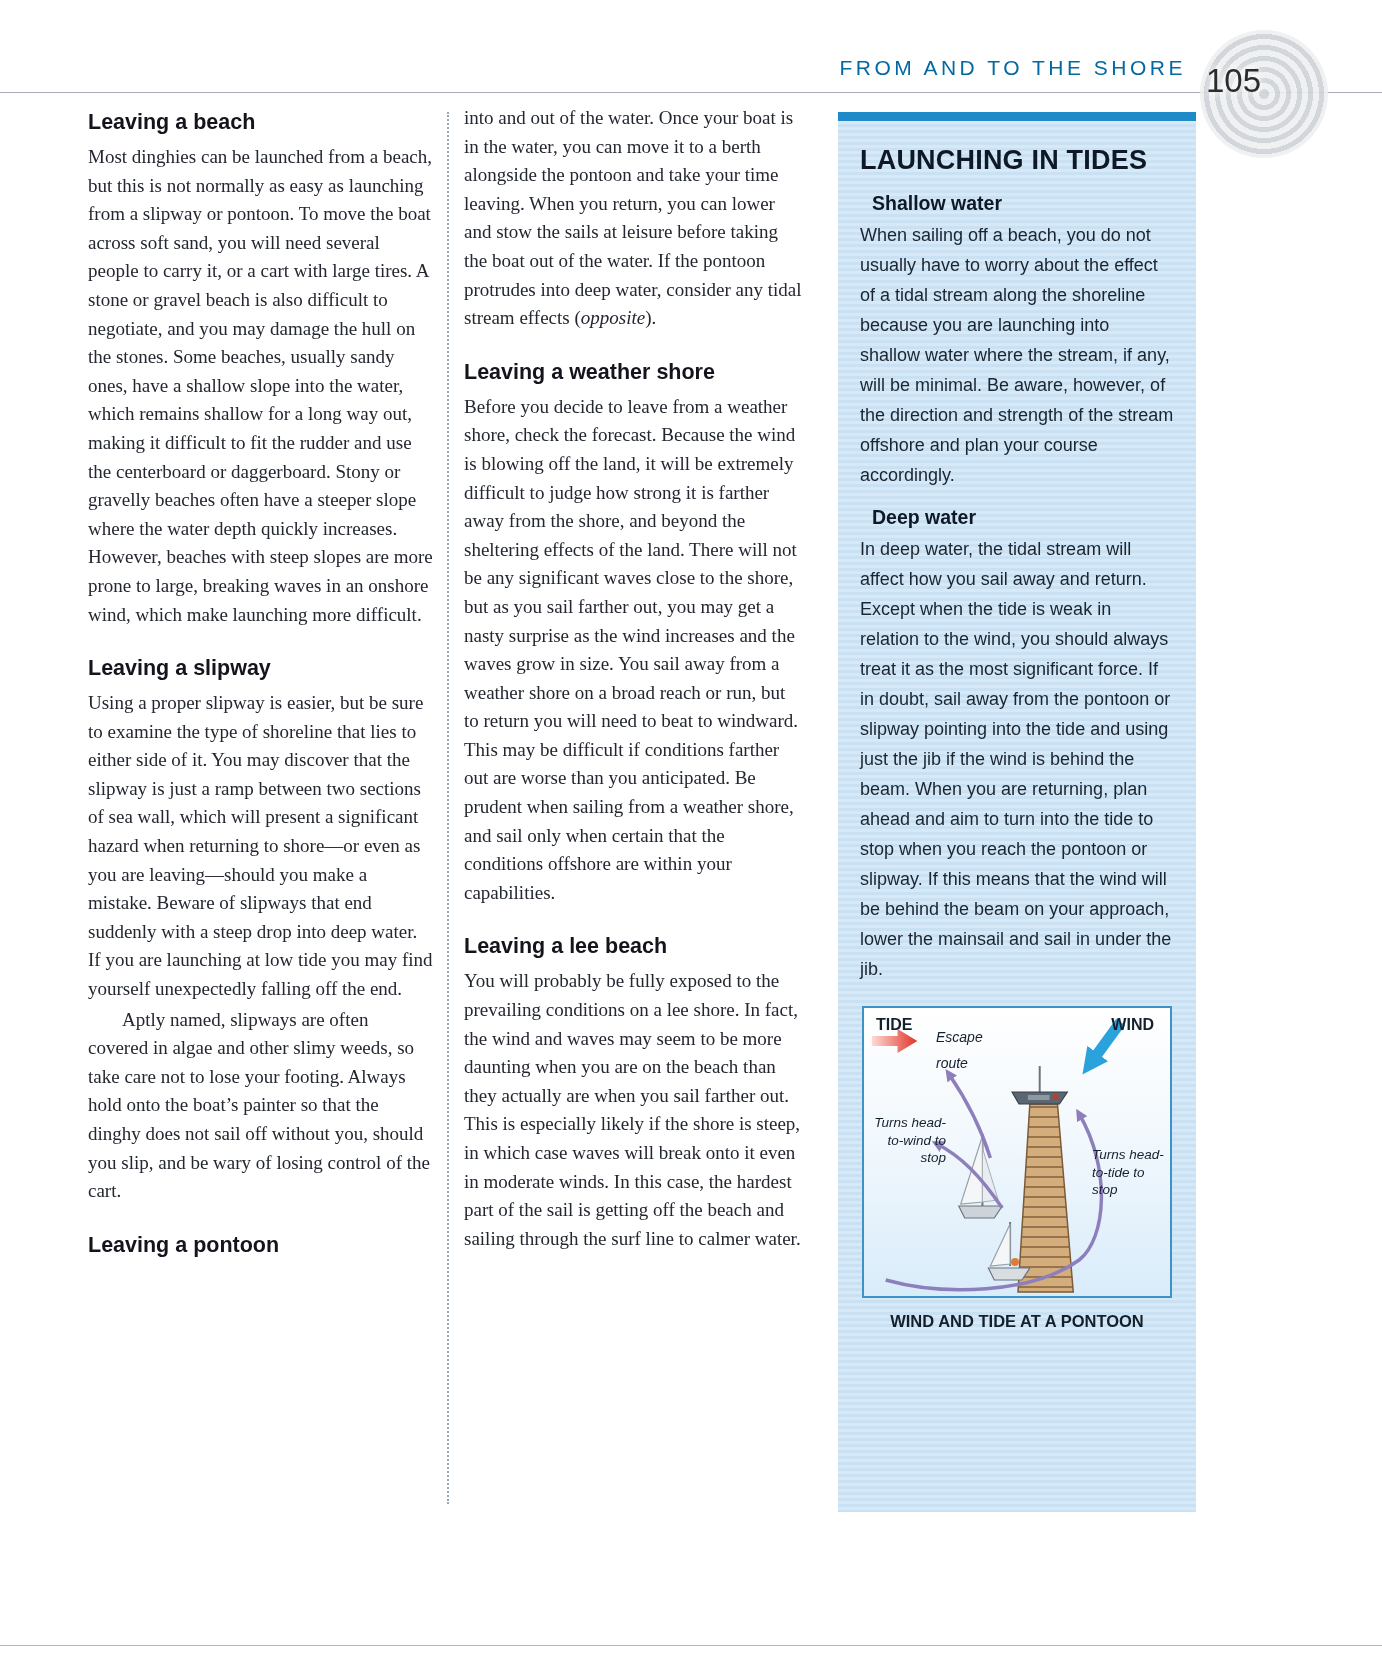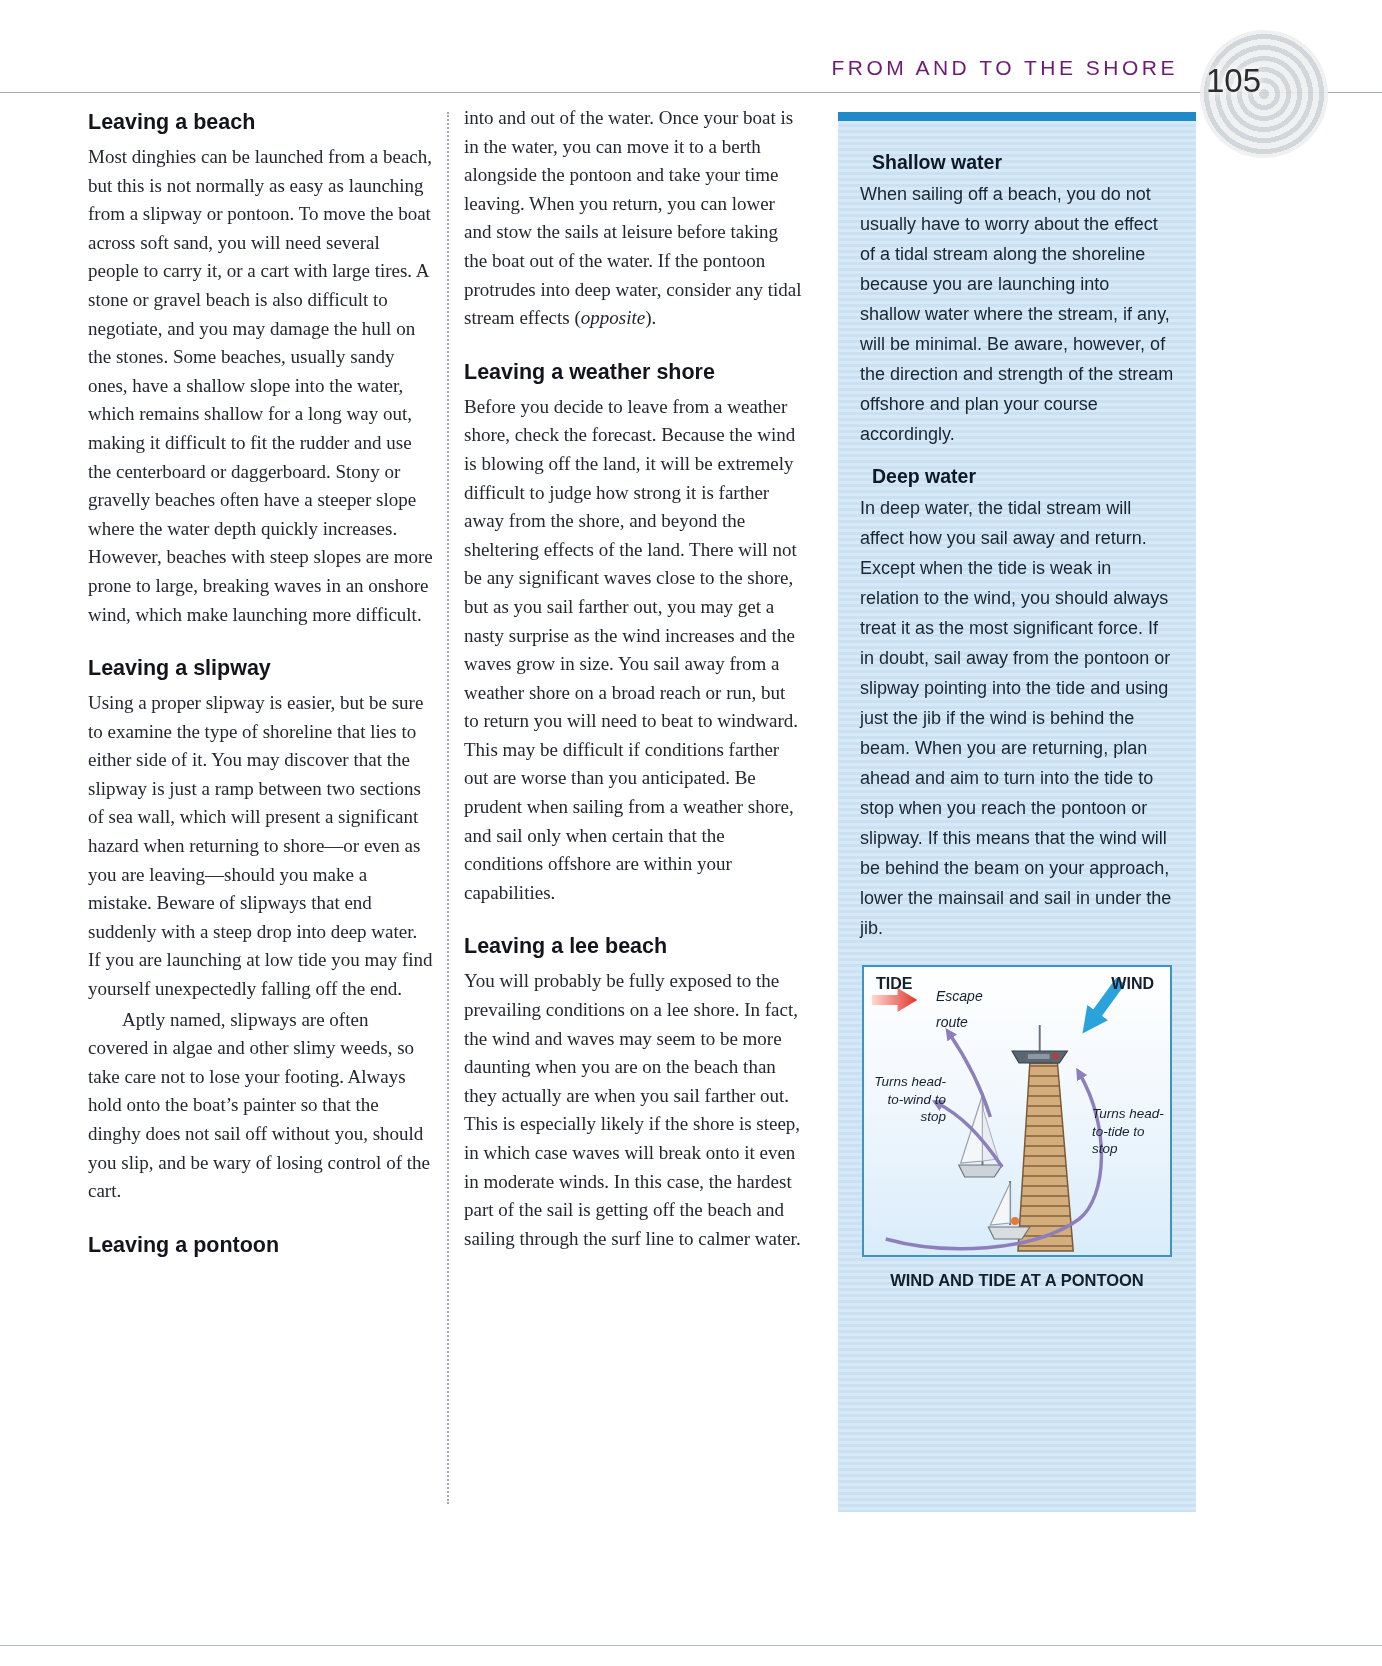--- a/index.html
+++ b/index.html
@@ -2,23 +2,23 @@
 <html><head>
 <meta charset="utf-8">
 <style>
   html,body { margin:0; padding:0; }
   body {
     width:1382px; height:1666px; position:relative; background:#ffffff;
     font-family:"Liberation Serif", serif; color:#232730; overflow:hidden;
   }
   
   .running-head {
-    position:absolute; top:56px; right:204px;
+    position:absolute; top:56px; right:196px;
     font-family:"Liberation Sans", sans-serif; font-size:21px;
-    letter-spacing:3.5px; color:#701a75;
+    letter-spacing:3.5px; color:#0369a1;
   }
   .head-rule { position:absolute; top:92px; left:0; width:1382px; height:1px; background:#a7adb3; }
   .foot-rule { position:absolute; top:1645px; left:0; width:1382px; height:1px; background:#b3b8bc; }
   .ornament {
     position:absolute; top:30px; left:1200px; width:128px; height:128px; border-radius:50%;
     background:repeating-radial-gradient(circle at 50% 50%, #cdd2d6 0px, #cdd2d6 5px, #edeff0 5px, #edeff0 11px);
     opacity:0.9;
   }
   .page-num {
     position:absolute; top:62px; left:1206px;
@@ -95,20 +95,21 @@
   <p><span>into and out of the water. Once your boat is in the water, you can move it to a berth alongside the pontoon and take your time leaving. When you return, you can lower and stow the sails at leisure before taking the boat out of the water. If the pontoon protrudes into deep water, consider any tidal stream effects (</span><i>opposite</i><span>).</span></p>
 
   <h3>Leaving a weather shore</h3>
   <p>Before you decide to leave from a weather shore, check the forecast. Because the wind is blowing off the land, it will be extremely difficult to judge how strong it is farther away from the shore, and beyond the sheltering effects of the land. There will not be any significant waves close to the shore, but as you sail farther out, you may get a nasty surprise as the wind increases and the waves grow in size. You sail away from a weather shore on a broad reach or run, but to return you will need to beat to windward. This may be difficult if conditions farther out are worse than you anticipated. Be prudent when sailing from a weather shore, and sail only when certain that the conditions offshore are within your capabilities.</p>
 
   <h3>Leaving a lee beach</h3>
   <p>You will probably be fully exposed to the prevailing conditions on a lee shore. In fact, the wind and waves may seem to be more daunting when you are on the beach than they actually are when you sail farther out. This is especially likely if the shore is steep, in which case waves will break onto it even in moderate winds. In this case, the hardest part of the sail is getting off the beach and sailing through the surf line to calmer water.</p>
 </section>
 
 <aside class="sidebar">
+  <h2>LAUNCHING IN TIDES</h2>
 
   <h4>Shallow water</h4>
   <p class="sb-body">When sailing off a beach, you do not usually have to worry about the effect of a tidal stream along the shoreline because you are launching into shallow water where the stream, if any, will be minimal. Be aware, however, of the direction and strength of the stream offshore and plan your course accordingly.</p>
 
   <h4>Deep water</h4>
   <p class="sb-body">In deep water, the tidal stream will affect how you sail away and return. Except when the tide is weak in relation to the wind, you should always treat it as the most significant force. If in doubt, sail away from the pontoon or slipway pointing into the tide and using just the jib if the wind is behind the beam. When you are returning, plan ahead and aim to turn into the tide to stop when you reach the pontoon or slipway. If this means that the wind will be behind the beam on your approach, lower the mainsail and sail in under the jib.</p>
 
   <div class="diagram">
     <svg viewBox="0 0 310 288" preserveAspectRatio="none">
       <defs>

